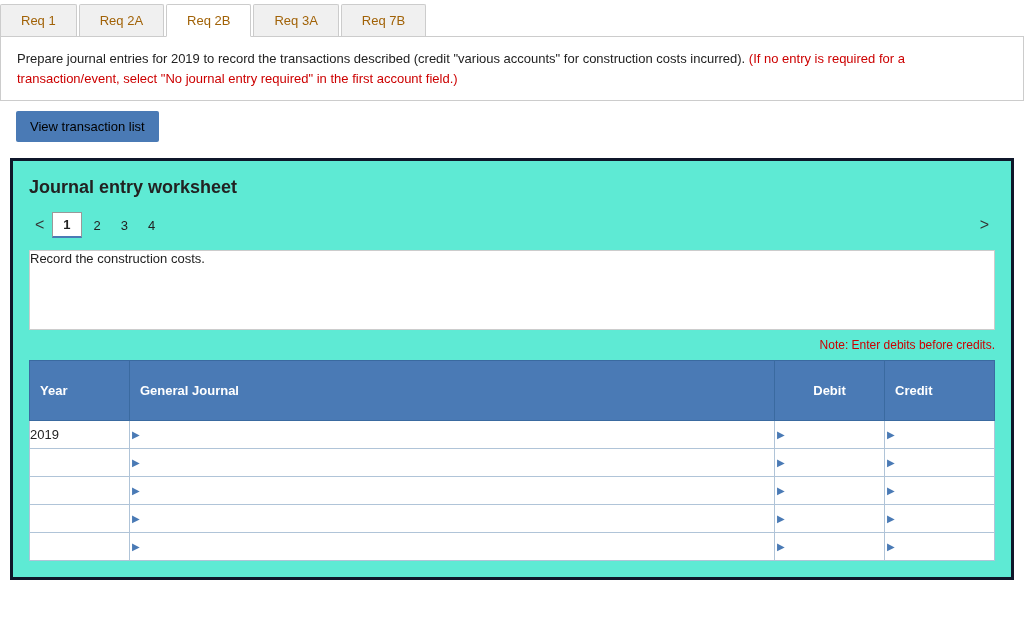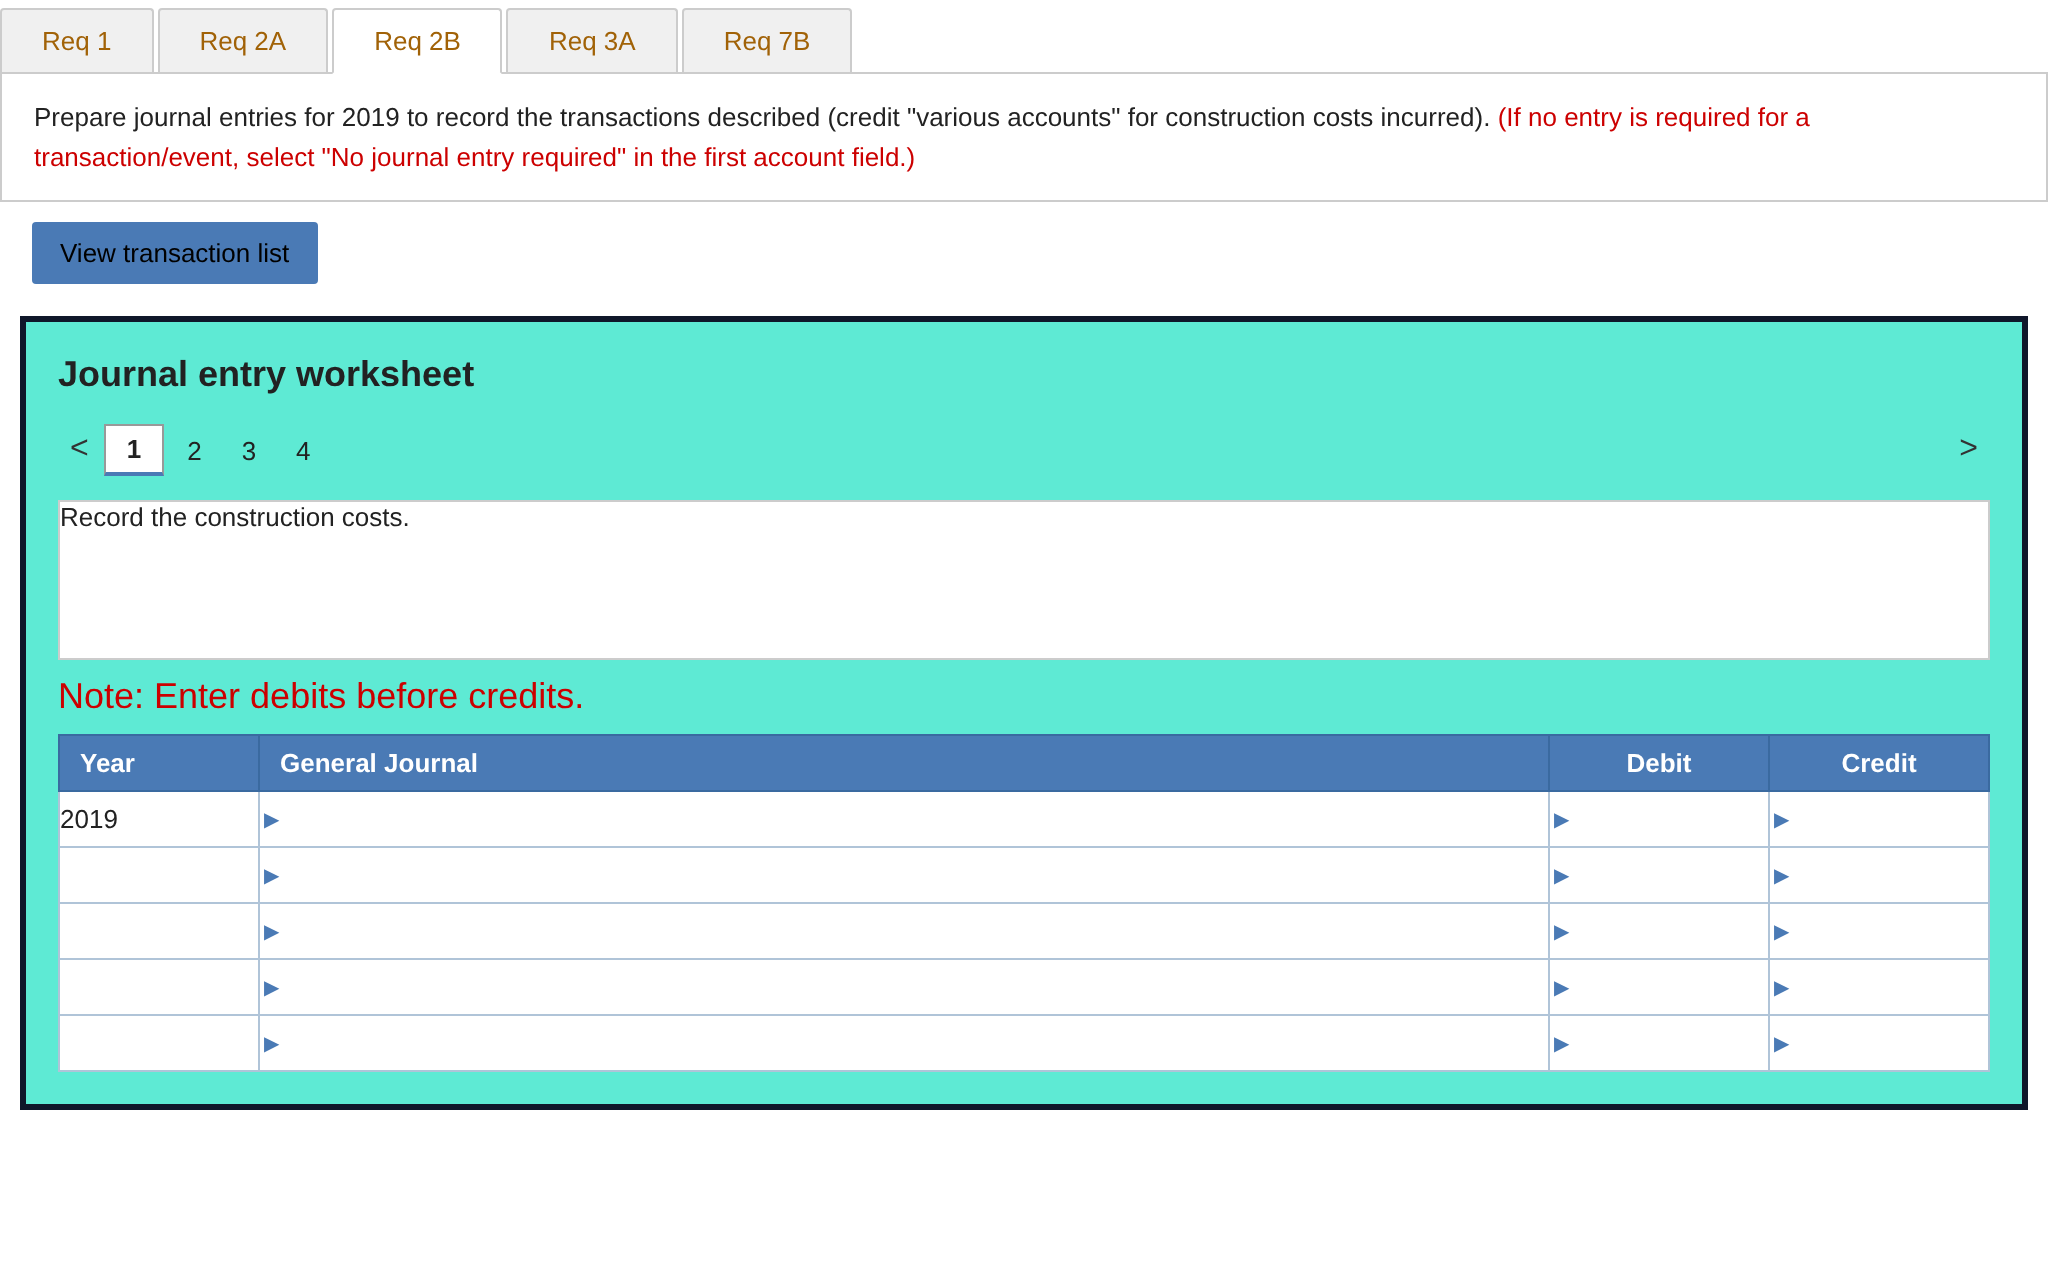--- a/index.html
+++ b/index.html
@@ -119,43 +119,44 @@
       border: 1px solid #ccc;
       padding: 0;
       margin-bottom: 8px;
       min-height: 80px;
       font-size: 13px;
     }
 
     
     .note-text {
       color: #cc0000;
-      font-size: 18px;
+      font-size: 12px;
       margin-bottom: 8px;
+      text-align: right;
     }
 
     
     .journal-table {
       width: 100%;
       border-collapse: collapse;
       background: #fff;
     }
     .journal-table thead tr th {
       background: #4a7ab5;
       color: #fff;
       font-weight: bold;
-      padding: 6px 10px;
+      padding: 22px 10px;
       text-align: left;
       font-size: 13px;
       border: 1px solid #3a6aa0;
     }
     .journal-table thead tr th.col-year { width: 100px; }
     .journal-table thead tr th.col-gj { }
     .journal-table thead tr th.col-debit { width: 110px; text-align: center; }
-    .journal-table thead tr th.col-credit { width: 110px; text-align: center; }
+    .journal-table thead tr th.col-credit { width: 110px; text-align: left; }
 
     .journal-table tbody tr td {
       border: 1px solid #b0c4d8;
       padding: 0;
       height: 28px;
       background: #fff;
     }
     .journal-table tbody tr td input {
       width: 100%;
       height: 100%;

